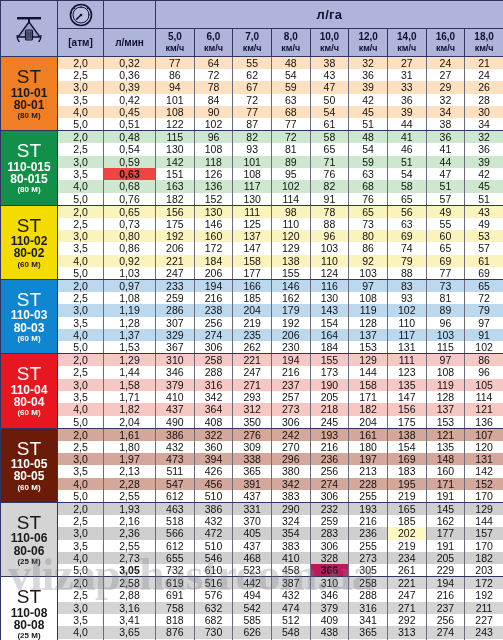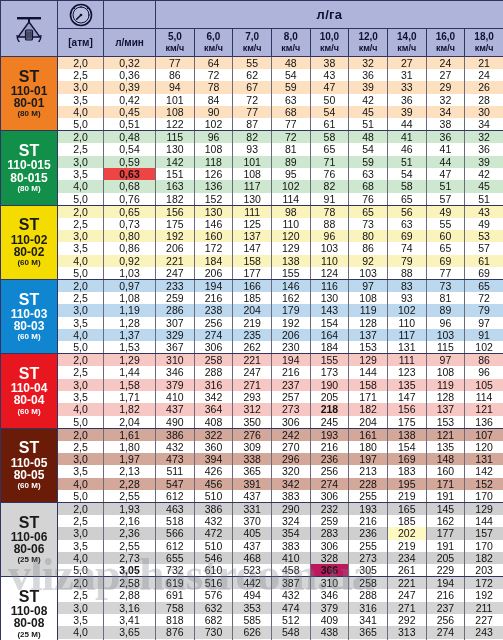--- a/index.html
+++ b/index.html
@@ -58,21 +58,21 @@
   .icon-wrap { display:flex; align-items:center; justify-content:center; height:100%; }
 
   
   td.block-label {
     border: 1px solid #2f3560;
     text-align: center;
     vertical-align: middle;
     padding: 0;
     line-height: 1.02;
   }
-  .lbl-st   { font-size: 16px; font-weight: bold; display:block; }
+  .lbl-st   { font-size: 19px; font-weight: normal; display:block; }
   .lbl-a    { font-size: 12px; font-weight: bold; display:block; }
   .lbl-b    { font-size: 12px; font-weight: bold; display:block; }
   .lbl-m    { font-size: 8px;  font-weight: bold; display:block; margin-top:1px; }
 
   
   td.d {
     border-left: 1px solid #6b6b7a;
     border-right: 1px solid #6b6b7a;
     border-top: 0;
     border-bottom: 0;
@@ -591,21 +591,21 @@
           <td class="d" style="background: rgb(255, 255, 255);">128</td>
           <td class="d" style="background: rgb(255, 255, 255);">114</td>
         </tr>
         <tr>
           <td class="d" style="background: rgb(247, 199, 196);">4,0</td>
           <td class="d" style="background: rgb(247, 199, 196);">1,82</td>
           <td class="d" style="background: rgb(247, 199, 196);">437</td>
           <td class="d" style="background: rgb(247, 199, 196);">364</td>
           <td class="d" style="background: rgb(247, 199, 196);">312</td>
           <td class="d" style="background: rgb(247, 199, 196);">273</td>
-          <td class="d" style="background: rgb(247, 199, 196); font-weight: bold;">218</td>
+          <td class="d" style="background: rgb(247, 199, 196);">218</td>
           <td class="d" style="background: rgb(247, 199, 196);">182</td>
           <td class="d" style="background: rgb(247, 199, 196);">156</td>
           <td class="d" style="background: rgb(247, 199, 196);">137</td>
           <td class="d" style="background: rgb(247, 199, 196);">121</td>
         </tr>
         <tr class="row-last">
           <td class="d" style="background: rgb(255, 255, 255);">5,0</td>
           <td class="d" style="background: rgb(255, 255, 255);">2,04</td>
           <td class="d" style="background: rgb(255, 255, 255);">490</td>
           <td class="d" style="background: rgb(255, 255, 255);">408</td>
@@ -661,21 +661,21 @@
           <td class="d" style="background: rgb(211, 167, 154);">169</td>
           <td class="d" style="background: rgb(211, 167, 154);">148</td>
           <td class="d" style="background: rgb(211, 167, 154);">131</td>
         </tr>
         <tr>
           <td class="d" style="background: rgb(255, 255, 255);">3,5</td>
           <td class="d" style="background: rgb(255, 255, 255);">2,13</td>
           <td class="d" style="background: rgb(255, 255, 255);">511</td>
           <td class="d" style="background: rgb(255, 255, 255);">426</td>
           <td class="d" style="background: rgb(255, 255, 255);">365</td>
-          <td class="d" style="background: rgb(255, 255, 255);">320</td>
+          <td class="d" style="background: rgb(255, 255, 255);">380</td>
           <td class="d" style="background: rgb(255, 255, 255);">256</td>
           <td class="d" style="background: rgb(255, 255, 255);">213</td>
           <td class="d" style="background: rgb(255, 255, 255);">183</td>
           <td class="d" style="background: rgb(255, 255, 255);">160</td>
           <td class="d" style="background: rgb(255, 255, 255);">142</td>
         </tr>
         <tr>
           <td class="d" style="background: rgb(211, 167, 154);">4,0</td>
           <td class="d" style="background: rgb(211, 167, 154);">2,28</td>
           <td class="d" style="background: rgb(211, 167, 154);">547</td>
@@ -815,21 +815,21 @@
           <td class="d" style="background: rgb(255, 255, 255);">288</td>
           <td class="d" style="background: rgb(255, 255, 255);">247</td>
           <td class="d" style="background: rgb(255, 255, 255);">216</td>
           <td class="d" style="background: rgb(255, 255, 255);">192</td>
         </tr>
         <tr>
           <td class="d" style="background: rgb(212, 212, 212);">3,0</td>
           <td class="d" style="background: rgb(212, 212, 212);">3,16</td>
           <td class="d" style="background: rgb(212, 212, 212);">758</td>
           <td class="d" style="background: rgb(212, 212, 212);">632</td>
-          <td class="d" style="background: rgb(212, 212, 212);">353</td>
+          <td class="d" style="background: rgb(212, 212, 212);">542</td>
           <td class="d" style="background: rgb(212, 212, 212);">474</td>
           <td class="d" style="background: rgb(212, 212, 212);">379</td>
           <td class="d" style="background: rgb(212, 212, 212);">316</td>
           <td class="d" style="background: rgb(212, 212, 212);">271</td>
           <td class="d" style="background: rgb(212, 212, 212);">237</td>
           <td class="d" style="background: rgb(212, 212, 212);">211</td>
         </tr>
         <tr>
           <td class="d" style="background: rgb(255, 255, 255);">3,5</td>
           <td class="d" style="background: rgb(255, 255, 255);">3,41</td>

